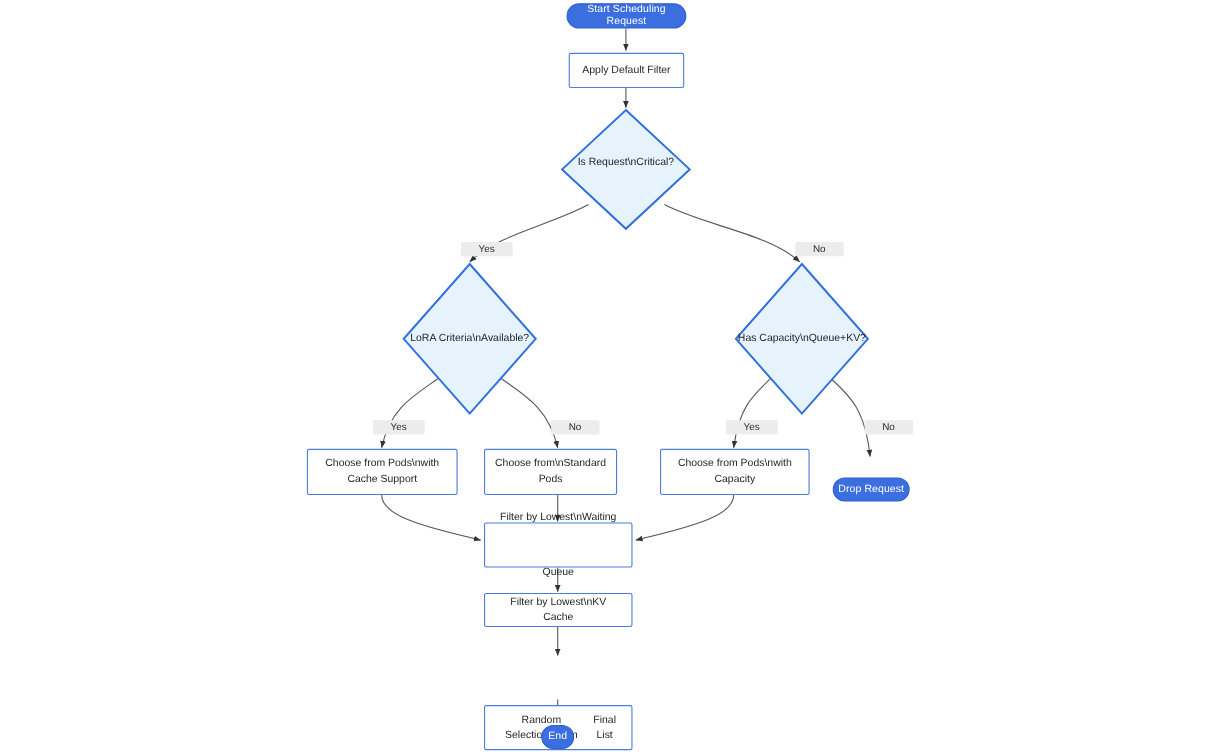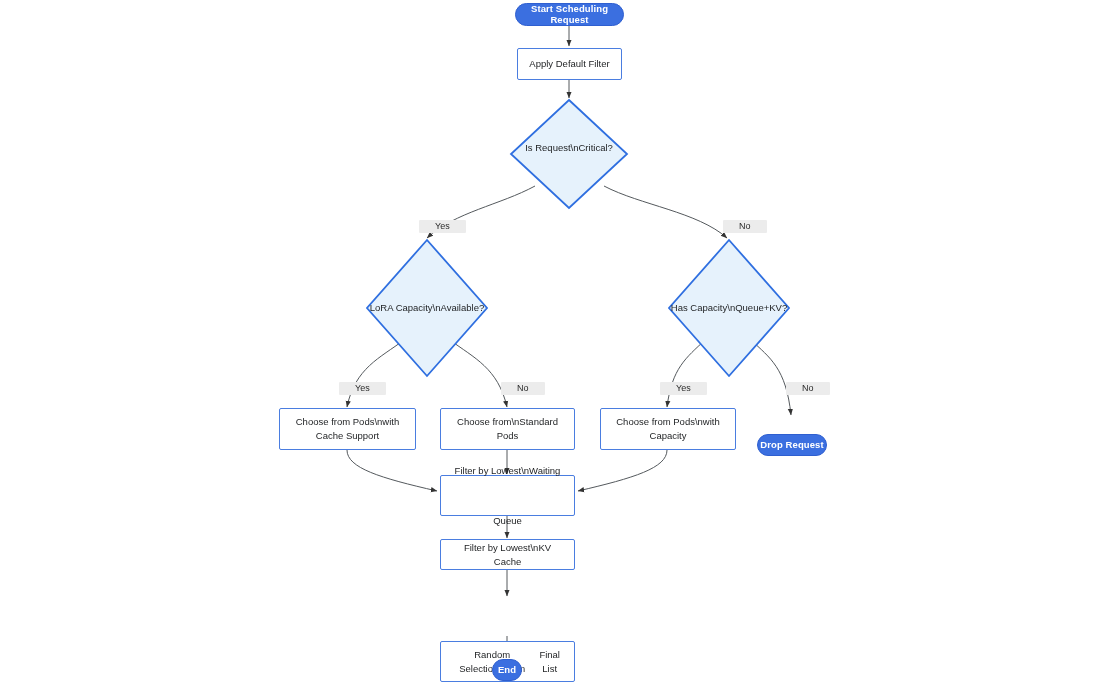--- a/index.html
+++ b/index.html
@@ -40,21 +40,21 @@
     justify-content: center;
     text-align: center;
   }
   
   .pill {
     background: #3b6fe0;
     border: 1px solid #2f5fd0;
     border-radius: 14px;
     color: #ffffff;
     font-size: 9.5px;
-    font-weight: bold;
+    font-weight: normal;
     letter-spacing: 0.1px;
     line-height: 1.15;
   }
   
   .box {
     background: #ffffff;
     border: 1.6px solid #4a7de0;
     border-radius: 2px;
     color: #1d1f21;
     font-size: 9.5px;
@@ -150,36 +150,36 @@
     <svg class="shape" width="120" height="112" viewBox="0 0 120 112">
       <polygon class="diamond-shape" points="60,2 118,56 60,110 2,56"></polygon>
     </svg>
     <div class="diamond-label" style="top:44px;">Is Request\nCritical?</div>
   </div>
 
   <div class="diamond-wrap" style="left:365px; top:238px; width:124px; height:140px;">
     <svg class="shape" width="124" height="140" viewBox="0 0 124 140">
       <polygon class="diamond-shape" points="62,2 122,70 62,138 2,70"></polygon>
     </svg>
-    <div class="diamond-label" style="top:64px;">LoRA Capacity\nAvailable?</div>
+    <div class="diamond-label" style="top:64px;">LoRA Criteria\nAvailable?</div>
   </div>
 
   <div class="diamond-wrap" style="left:667px; top:238px; width:124px; height:140px;">
     <svg class="shape" width="124" height="140" viewBox="0 0 124 140">
       <polygon class="diamond-shape" points="62,2 122,70 62,138 2,70"></polygon>
     </svg>
     <div class="diamond-label" style="top:64px;">Has Capacity\nQueue+KV?</div>
   </div>
 
   <div class="node box" style="left:279px; top:408px; width:137px; height:42px; flex-direction:column;">
     <span>Choose from Pods\nwith</span>
     <span>Cache Support</span>
   </div>
 
-  <div class="node box" style="left:440px; top:408px; width:135px; height:42px; flex-direction:column;">
+  <div class="node box" style="left:440px; top:408px; width:121px; height:42px; flex-direction:column;">
     <span>Choose from\nStandard</span>
     <span>Pods</span>
   </div>
 
   <div class="node box" style="left:600px; top:408px; width:136px; height:42px; flex-direction:column;">
     <span>Choose from Pods\nwith</span>
     <span>Capacity</span>
   </div>
 
   <div class="node pill" style="left:757px; top:417px; width:70px; height:22px;margin-top:17px;">

